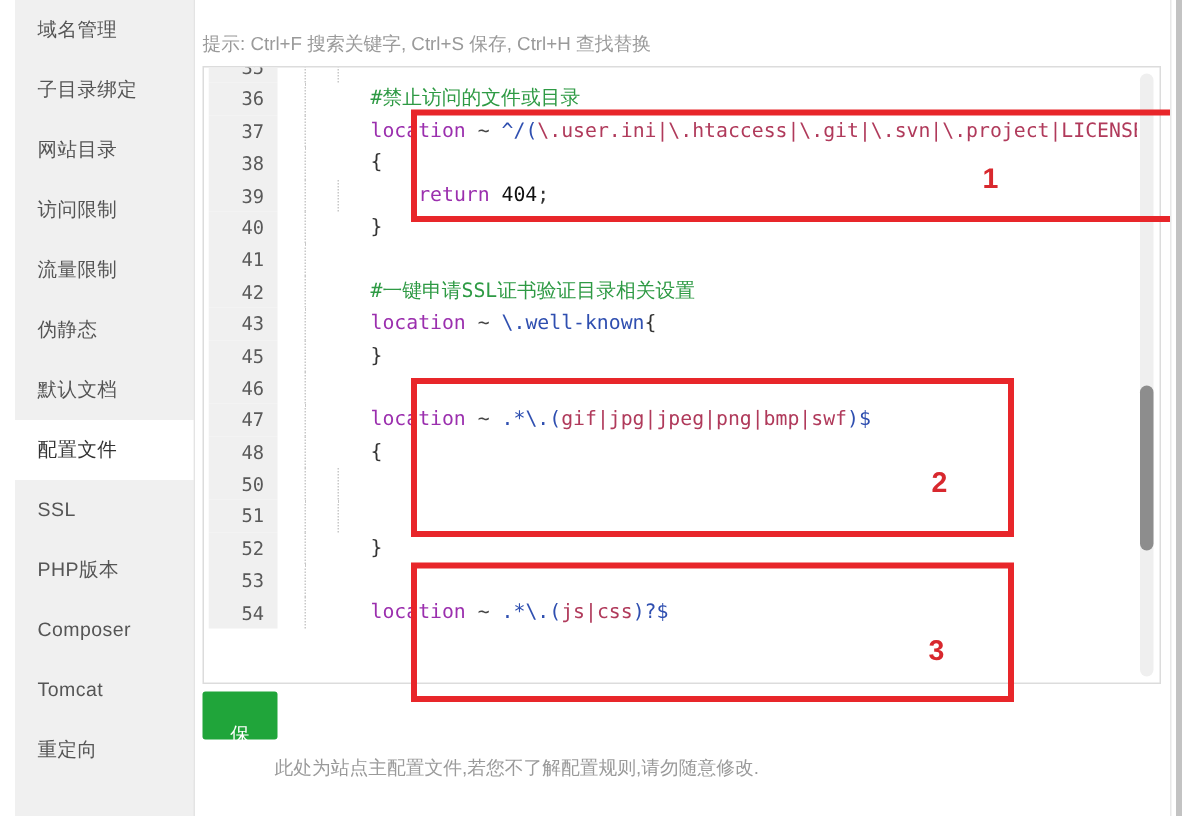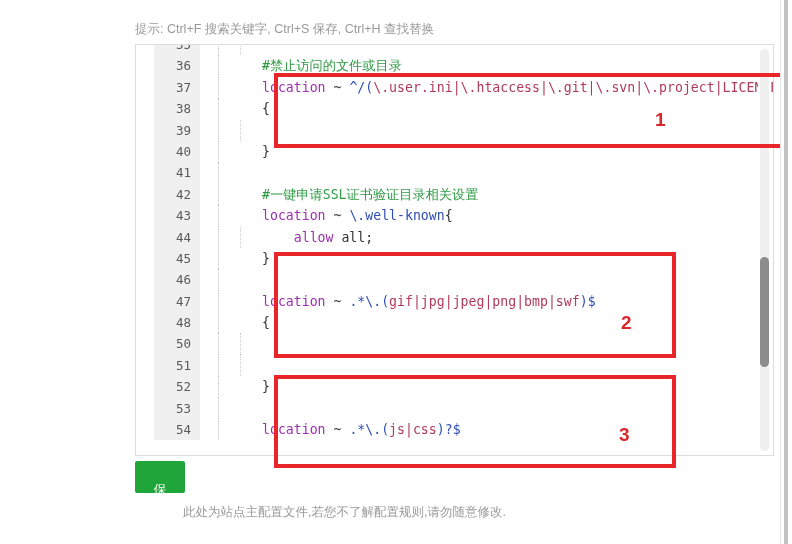--- a/index.html
+++ b/index.html
@@ -58,21 +58,21 @@
   #editor-shell {
     position: absolute;
     left: 4px; top: 44px;
     width: 639px; height: 412px;
     background: #ffffff;
     border: 1px solid #dcdcdc;
     overflow: hidden;
   }
   #editor-clip {
     position: absolute;
-    left: 18px; top: 0;
+    left: 3px; top: 0;
     width: 620px; height: 410px;
     overflow: hidden;
   }
   #code-scroll {
     position: absolute;
     left: 0; top: -11px;   
     width: 620px;
   }
   .code-row {
     position: relative;
@@ -211,20 +211,35 @@
     background: #ffffff;
   }
 </style>
 </head>
 <body>
 
 <div id="root">
 
   <div id="left-edge"></div>
 
+  <nav id="sidebar">
+    <div class="nav-item">域名管理</div>
+    <div class="nav-item">子目录绑定</div>
+    <div class="nav-item">网站目录</div>
+    <div class="nav-item">访问限制</div>
+    <div class="nav-item">流量限制</div>
+    <div class="nav-item">伪静态</div>
+    <div class="nav-item">默认文档</div>
+    <div class="nav-item active">配置文件</div>
+    <div class="nav-item">SSL</div>
+    <div class="nav-item">PHP版本</div>
+    <div class="nav-item">Composer</div>
+    <div class="nav-item">Tomcat</div>
+    <div class="nav-item">重定向</div>
+  </nav>
 
   <section id="main">
 
     <div id="hint">提示: Ctrl+F 搜索关键字, Ctrl+S 保存, Ctrl+H 查找替换</div>
 
     <div id="editor-shell">
       <div id="editor-clip">
         <div id="code-scroll">
             <div class="code-row">
               <div class="gutter">35</div>
@@ -244,46 +259,41 @@
             </div>
             <div class="code-row">
               <div class="gutter">38</div>
               <div class="guide g1"></div>
               <div class="codetext"><span class="t-pl">{</span></div>
             </div>
             <div class="code-row">
               <div class="gutter">39</div>
               <div class="guide g1"></div>
               <div class="guide g2"></div>
+              <div class="codetext">&nbsp;&nbsp;&nbsp;&nbsp;<span class="t-kw">return</span> <span class="t-num">404</span><span class="t-pl">;</span></div>
             </div>
             <div class="code-row">
               <div class="gutter">40</div>
               <div class="guide g1"></div>
               <div class="codetext"><span class="t-pl">}</span></div>
             </div>
             <div class="code-row">
               <div class="gutter">41</div>
               <div class="guide g1"></div>
               <div class="codetext"></div>
             </div>
             <div class="code-row">
               <div class="gutter">42</div>
               <div class="guide g1"></div>
               <div class="codetext"><span class="t-cmt">#一键申请SSL证书验证目录相关设置</span></div>
             </div>
             <div class="code-row">
               <div class="gutter">43</div>
               <div class="guide g1"></div>
               <div class="codetext"><span class="t-kw">location</span> <span class="t-op">~</span> <span class="t-re">\.well-known</span><span class="t-pl">{</span><span class="t-re"></span></div>
-            </div>
-            <div class="code-row">
-              <div class="gutter">44</div>
-              <div class="guide g1"></div>
-              <div class="guide g2"></div>
-              <div class="codetext">&nbsp;&nbsp;&nbsp;&nbsp;<span class="t-kw">allow</span> <span class="t-pl">all;</span></div>
             </div>
             <div class="code-row">
               <div class="gutter">45</div>
               <div class="guide g1"></div>
               <div class="codetext"><span class="t-pl">}</span></div>
             </div>
             <div class="code-row">
               <div class="gutter">46</div>
               <div class="guide g1"></div>
               <div class="codetext"></div>

